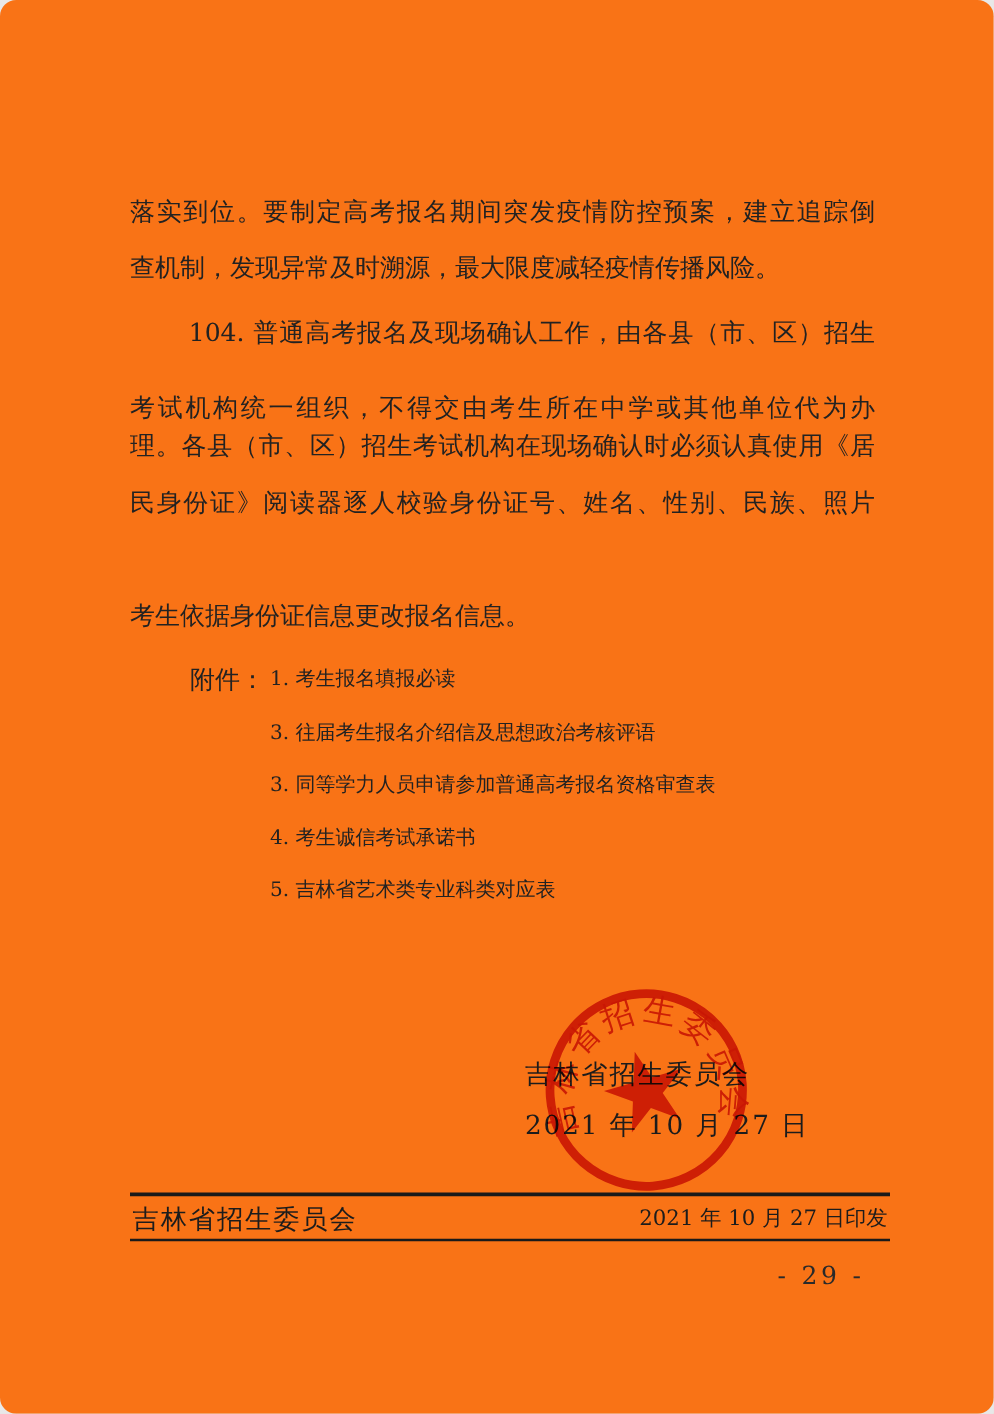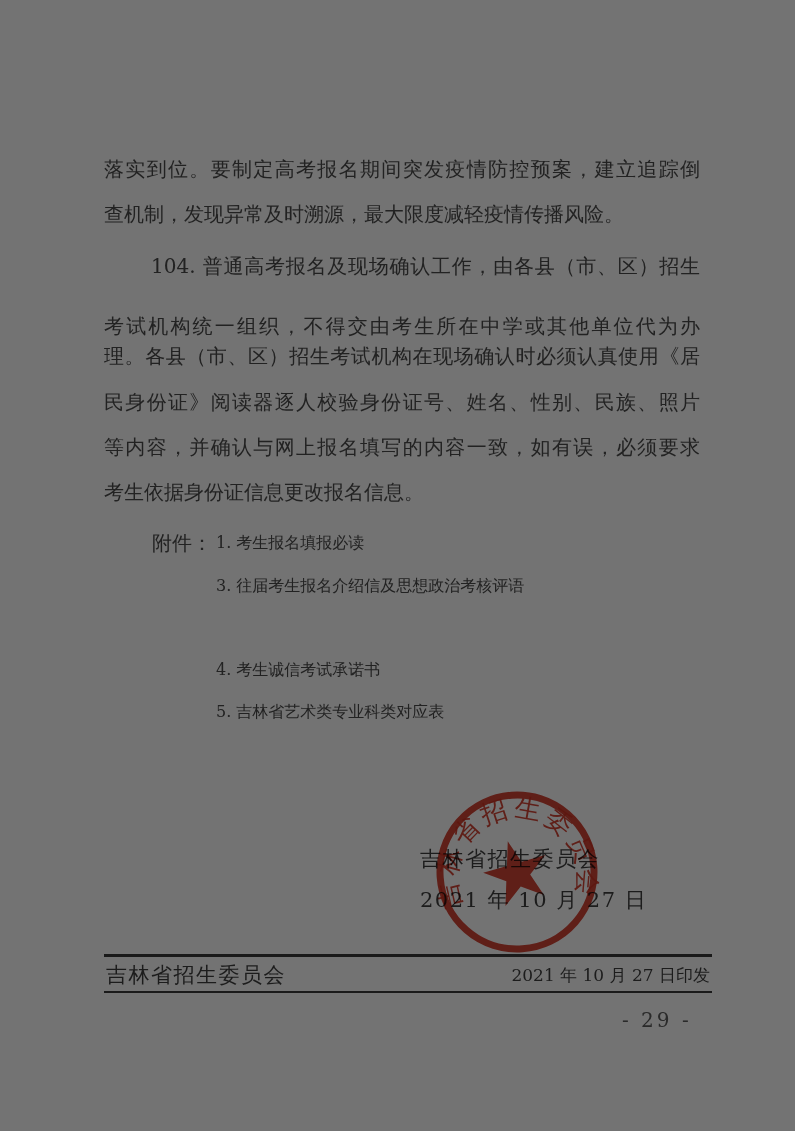--- a/index.html
+++ b/index.html
@@ -1,23 +1,24 @@
 <!DOCTYPE html>
 <html><head>
 <meta charset="utf-8">
 <style>
   html,body{margin:0;padding:0;background:#e8e8e8;}
   .page{
     position:relative;
     width:795px;height:1131px;
     margin:0 auto;
-    background:#737373;
+    background:#f97316;
     overflow:hidden;
     font-family:"DejaVu Serif","Liberation Serif",serif;
     color:#1e1e1e;
+    border-radius:13px;
   }
   
   .bline{
     position:absolute;
     left:104px;
     width:596px;
     font-size:20px;
     line-height:30px;
     white-space:nowrap;
     color:#222;
@@ -110,26 +111,26 @@
 <body>
 
 <div class="page">
 
   <div class="bline fill" style="top:154px">落实到位。要制定高考报名期间突发疫情防控预案，建立追踪倒</div>
   <div class="bline" style="top:199px">查机制，发现异常及时溯源，最大限度减轻疫情传播风险。</div>
   <div class="bline fill indent" style="top:251px">104. 普通高考报名及现场确认工作，由各县（市、区）招生</div>
   <div class="bline fill" style="top:311px">考试机构统一组织，不得交由考生所在中学或其他单位代为办</div>
   <div class="bline fill" style="top:341px">理。各县（市、区）招生考试机构在现场确认时必须认真使用《居</div>
   <div class="bline fill" style="top:387px">民身份证》阅读器逐人校验身份证号、姓名、性别、民族、照片</div>
-  <div class="bline fill" style="top:432px">等内容，并确认与网上报名填写的内容一致，如有误，必须要求</div>
   <div class="bline" style="top:477px">考生依据身份证信息更改报名信息。</div>
 
   <div class="att-label" style="top:528px">附件：</div>
   <div class="att-item" style="top:528px">1. 考生报名填报必读</div>
   <div class="att-item" style="top:571px">3. 往届考生报名介绍信及思想政治考核评语</div>
+  <div class="att-item" style="top:613px">3. 同等学力人员申请参加普通高考报名资格审查表</div>
   <div class="att-item" style="top:655px">4. 考生诚信考试承诺书</div>
   <div class="att-item" style="top:697px">5. 吉林省艺术类专业科类对应表</div>
 
   <div class="sig" style="left:420px; top:846px">吉林省招生委员会</div>
   <div class="sig" style="left:420px; top:887px">2021 年 10 月 27 日</div>
 
   <svg class="seal-svg" viewBox="0 0 172 172">
     <circle cx="86" cy="86" r="77" fill="none" stroke="#cf3323" stroke-width="7" opacity="0.92"></circle>
     <path id="sealArc" d="M 34 124 A 61 61 0 1 1 138 124" fill="none"></path>
     <text font-size="26" fill="#cf3323" letter-spacing="4" opacity="0.92" font-family="'DejaVu Serif',serif">

